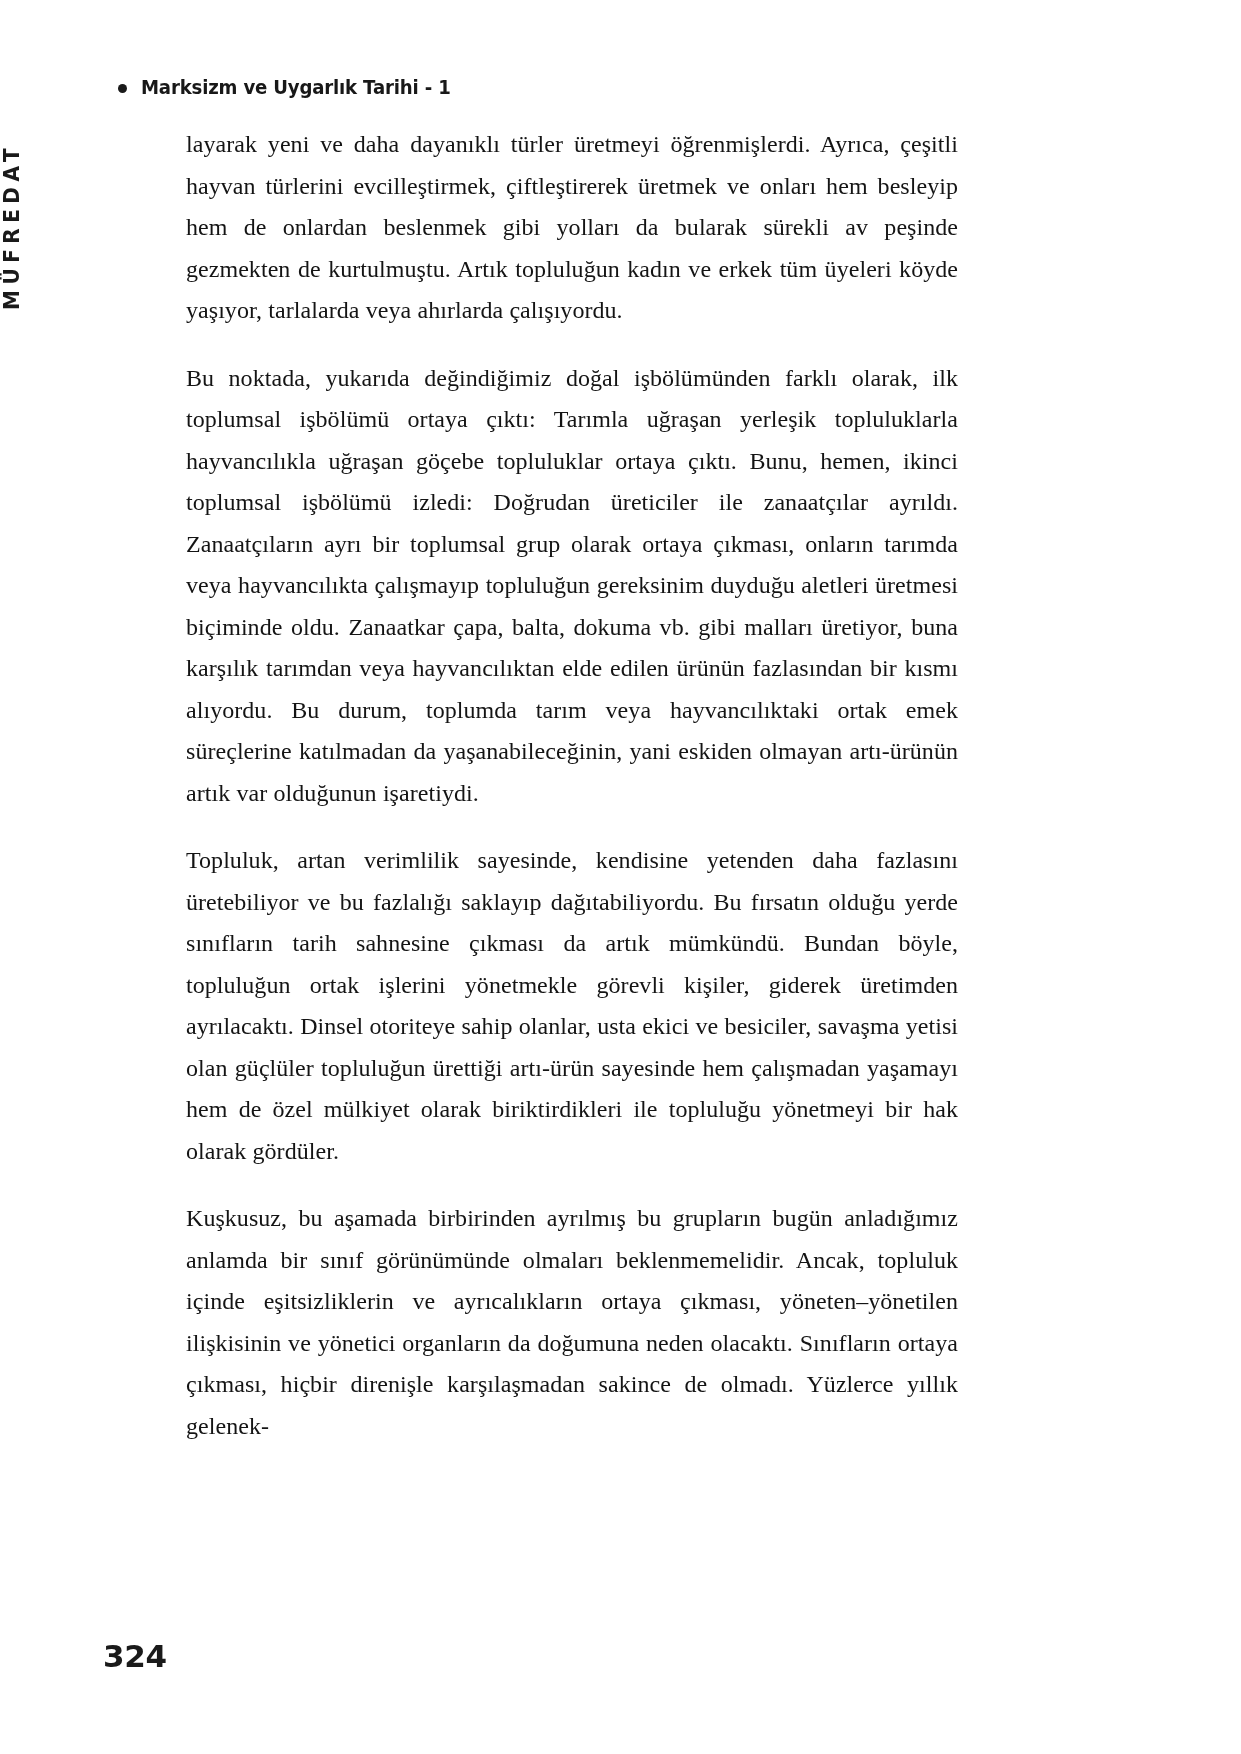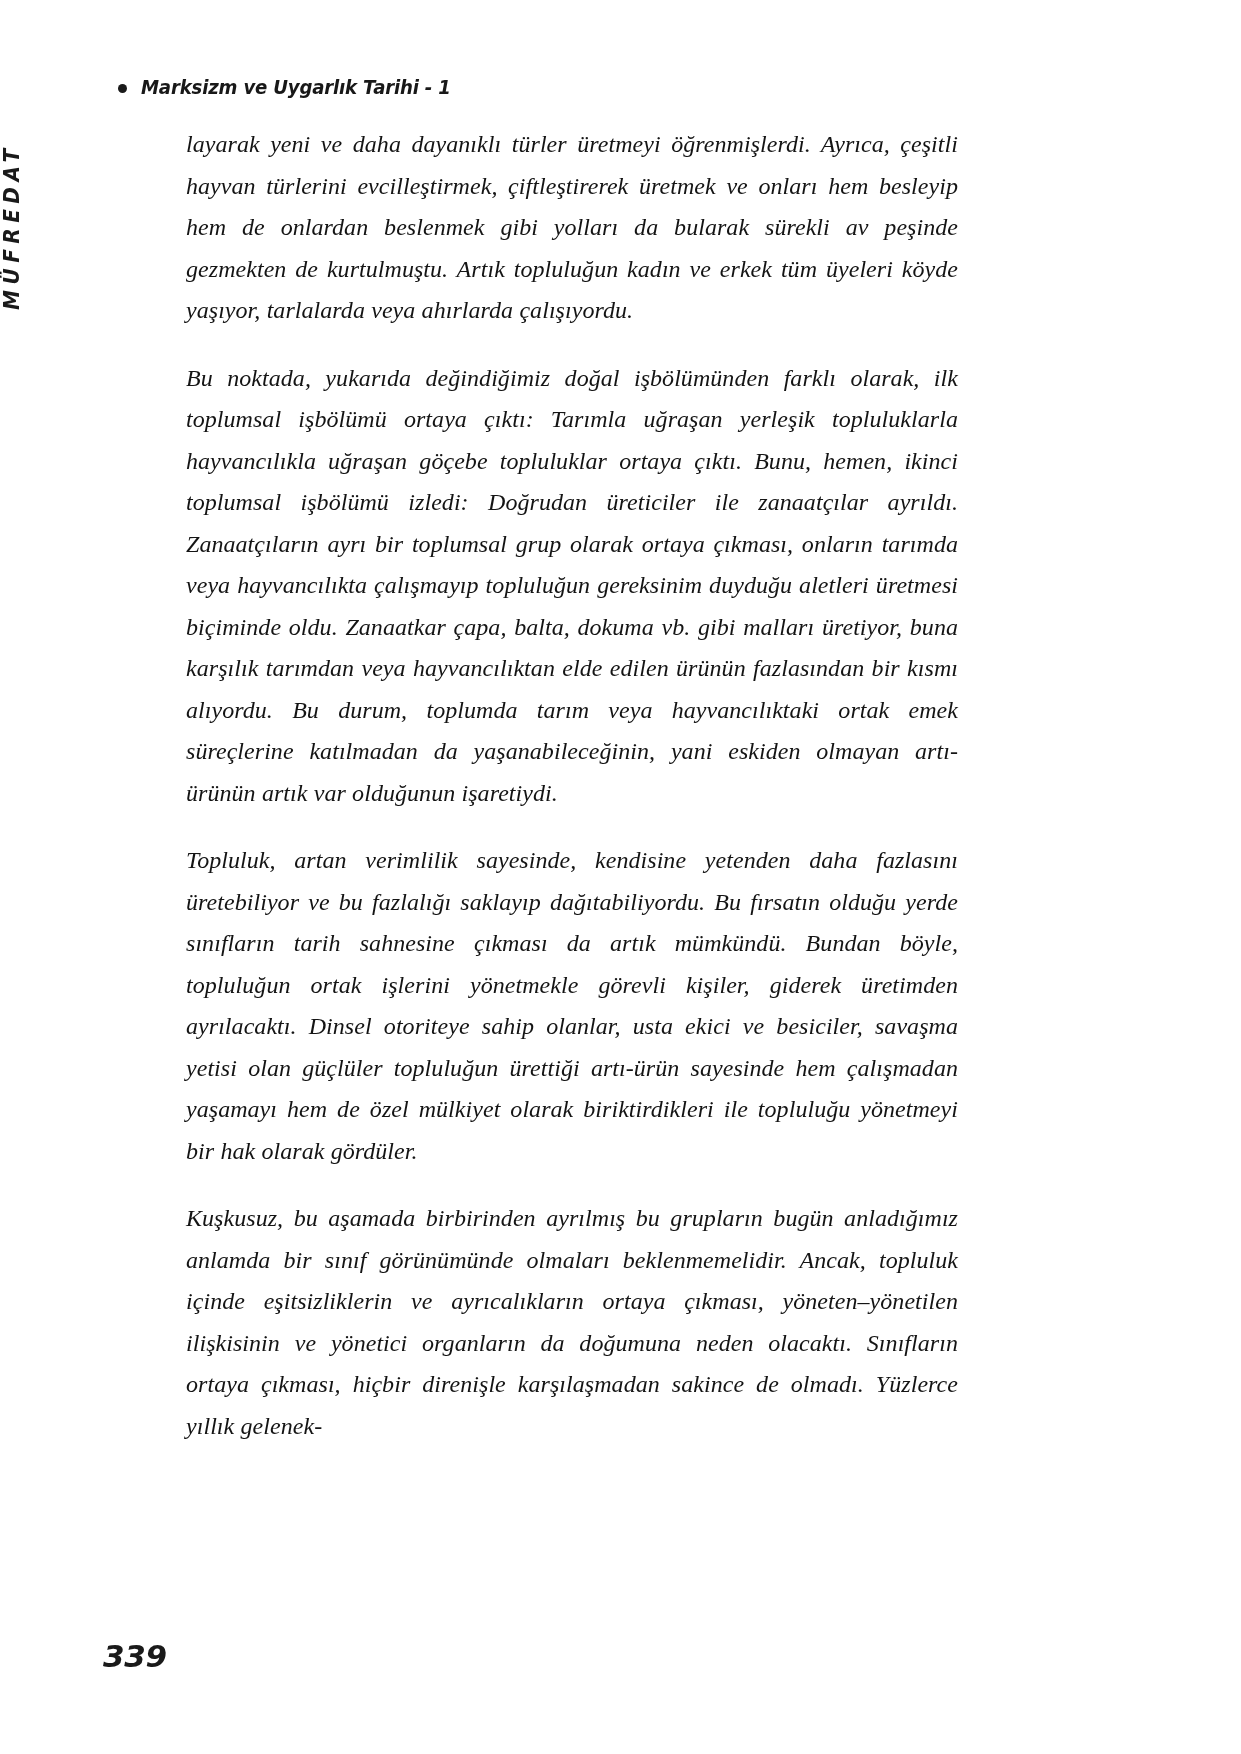--- a/index.html
+++ b/index.html
@@ -99,33 +99,33 @@
     font-family: "DejaVu Sans", "Liberation Sans", sans-serif;
     font-weight: 700;
     font-size: 31px;
     letter-spacing: -0.3px;
     color: #1a1a1a;
   }
 </style>
 </head>
 <body>
 
-<div class="page" style="background: rgb(255, 255, 255); color: rgb(20, 20, 20); font-style: italic;">
+<div class="page" style="background: rgb(255, 255, 255); color: rgb(20, 20, 20);">
 
   <div class="running-head">
     <span class="head-bullet"></span>
     <span class="head-title">Marksizm ve Uygarlık Tarihi - 1</span>
   </div>
 
   <div class="side-tab">
     <span class="side-tab-label">MÜFREDAT</span>
   </div>
 
   <div class="text-column">
     <p class="para">layarak yeni ve daha dayanıklı türler üretmeyi öğrenmişlerdi. Ayrıca, çeşitli hayvan türlerini evcilleştirmek, çiftleştirerek üretmek ve onları hem besleyip hem de onlardan beslenmek gibi yolları da bularak sürekli av peşinde gezmekten de kurtulmuştu. Artık topluluğun kadın ve erkek tüm üyeleri köyde yaşıyor, tarlalarda veya ahırlarda çalışıyordu.</p>
     <p class="para">Bu noktada, yukarıda değindiğimiz doğal işbölümünden farklı olarak, ilk toplumsal işbölümü ortaya çıktı: Tarımla uğraşan yerleşik topluluklarla hayvancılıkla uğraşan göçebe topluluklar ortaya çıktı. Bunu, hemen, ikinci toplumsal işbölümü izledi: Doğrudan üreticiler ile zanaatçılar ayrıldı. Zanaatçıların ayrı bir toplumsal grup olarak ortaya çıkması, onların tarımda veya hayvancılıkta çalışmayıp topluluğun gereksinim duyduğu aletleri üretmesi biçiminde oldu. Zanaatkar çapa, balta, dokuma vb. gibi malları üretiyor, buna karşılık tarımdan veya hayvancılıktan elde edilen ürünün fazlasından bir kısmı alıyordu. Bu durum, toplumda tarım veya hayvancılıktaki ortak emek süreçlerine katılmadan da yaşanabileceğinin, yani eskiden olmayan artı-ürünün artık var olduğunun işaretiydi.</p>
     <p class="para">Topluluk, artan verimlilik sayesinde, kendisine yetenden daha fazlasını üretebiliyor ve bu fazlalığı saklayıp dağıtabiliyordu. Bu fırsatın olduğu yerde sınıfların tarih sahnesine çıkması da artık mümkündü. Bundan böyle, topluluğun ortak işlerini yönetmekle görevli kişiler, giderek üretimden ayrılacaktı. Dinsel otoriteye sahip olanlar, usta ekici ve besiciler, savaşma yetisi olan güçlüler topluluğun ürettiği artı-ürün sayesinde hem çalışmadan yaşamayı hem de özel mülkiyet olarak biriktirdikleri ile topluluğu yönetmeyi bir hak olarak gördüler.</p>
     <p class="para">Kuşkusuz, bu aşamada birbirinden ayrılmış bu grupların bugün anladığımız anlamda bir sınıf görünümünde olmaları beklenmemelidir. Ancak, topluluk içinde eşitsizliklerin ve ayrıcalıkların ortaya çıkması, yöneten–yönetilen ilişkisinin ve yönetici organların da doğumuna neden olacaktı. Sınıfların ortaya çıkması, hiçbir direnişle karşılaşmadan sakince de olmadı. Yüzlerce yıllık gelenek-</p>
   </div>
 
-  <div class="folio">339</div>
+  <div class="folio">324</div>
 
 </div>
 
 </body></html>

